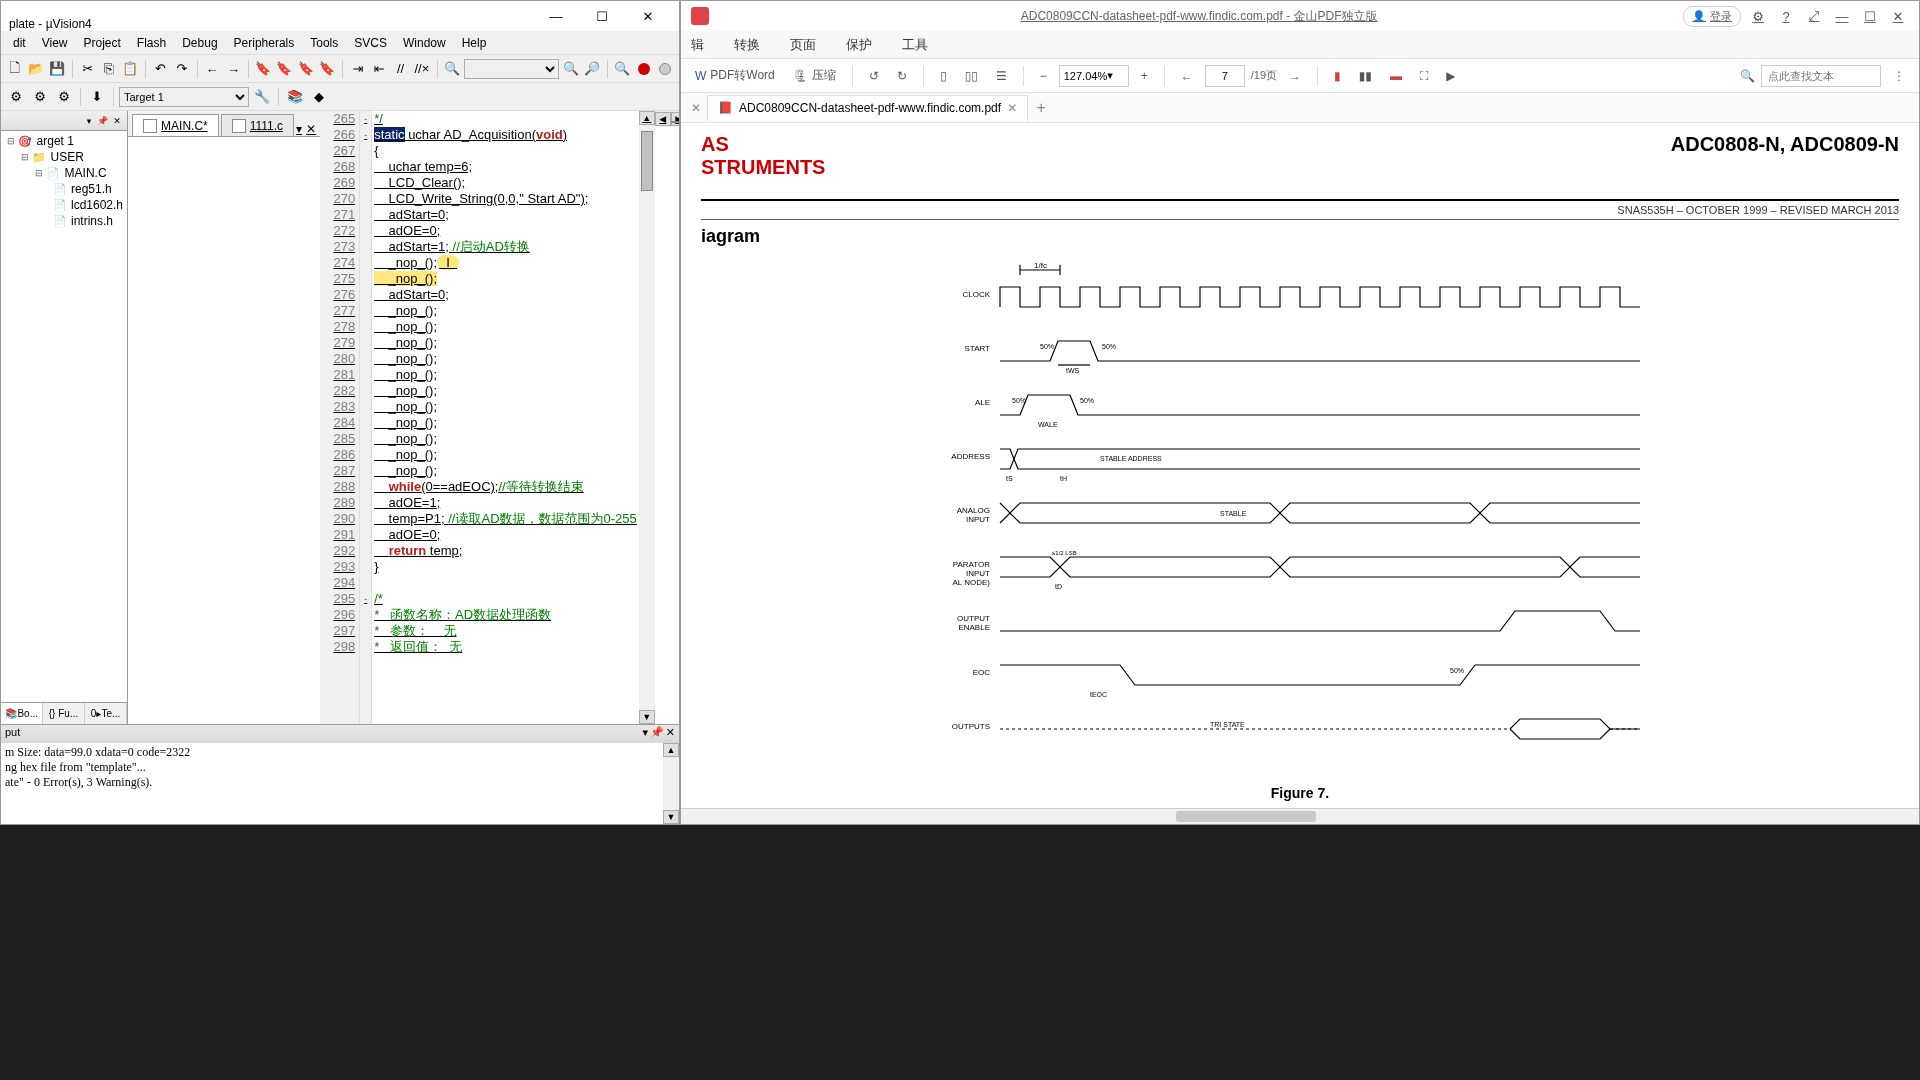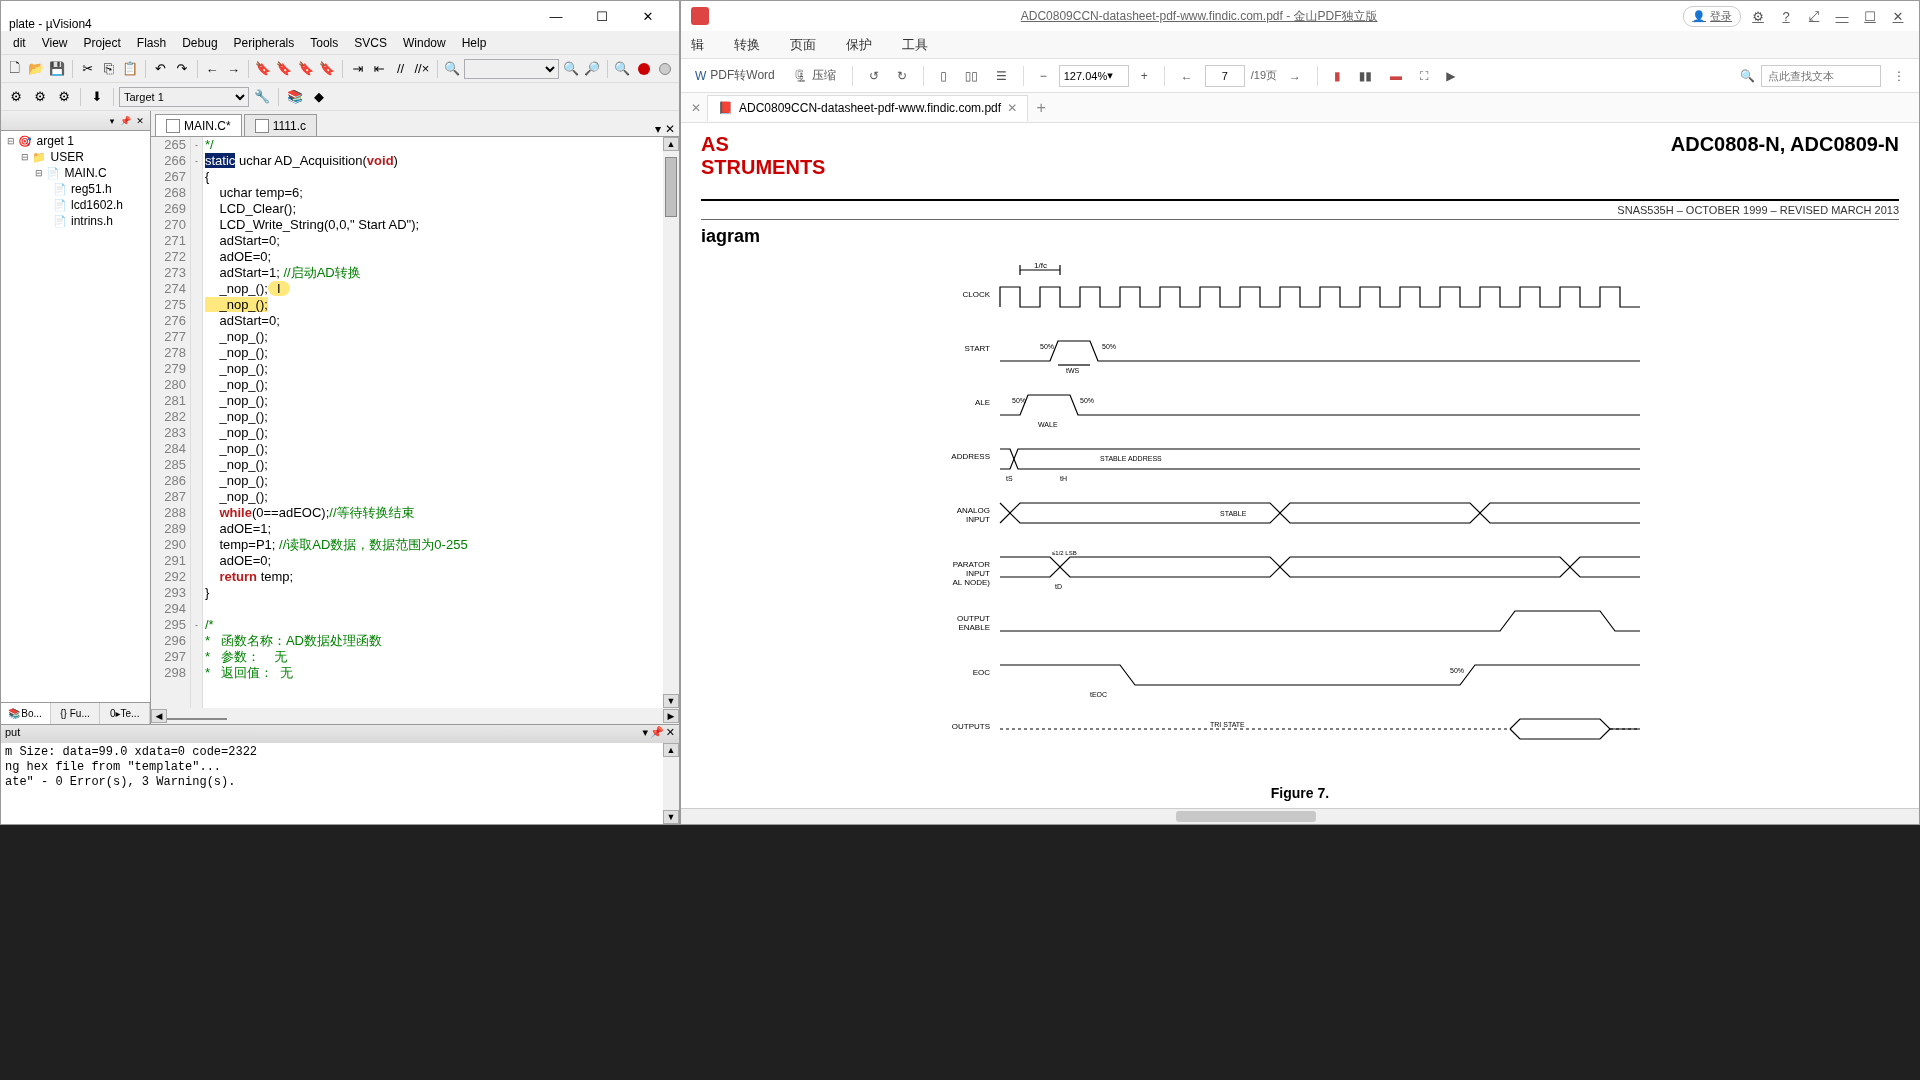--- a/index.html
+++ b/index.html
@@ -26,21 +26,21 @@
 .pane-header { height: 20px; background: linear-gradient(#f0f0f0,#e0e0e0); border-bottom: 1px solid #999; font-size: 11px; padding: 2px 4px; display: flex; justify-content: space-between; align-items: center; }
 .pane-header .ctrls { display:flex; gap:2px; }
 .pane-header .pc { width:12px; height:12px; display:flex; align-items:center; justify-content:center; font-size:9px; cursor:pointer; }
 .tree { flex: 1; font-size: 12px; padding: 2px; overflow: auto; }
 .tree-item { display: flex; align-items: center; padding: 1px 2px; gap: 4px; cursor: pointer; white-space: nowrap; }
 .tree-item .icon { width: 14px; height: 14px; display: inline-flex; align-items: center; justify-content: center; font-size: 11px; }
 .tree-tabs { height: 22px; display: flex; border-top: 1px solid #999; }
 .tree-tab { flex: 1; font-size: 10px; display: flex; align-items: center; justify-content: center; background: #f0f0f0; border-right: 1px solid #ccc; cursor: pointer; overflow: hidden; }
 .tree-tab.active { background: #fff; }
 
-.editor-area { flex: 1; display: flex; flex-direction: column; background: #fff; }
+.editor-area { flex: 1; display: flex; flex-direction: row; background: #fff; text-decoration: underline; }
 .editor-tabs { height: 26px; background: #f0f0f0; display: flex; align-items: flex-end; padding: 0 4px; border-bottom: 1px solid #999; }
 .editor-tab { height: 22px; display: flex; align-items: center; gap: 4px; padding: 0 10px; font-size: 12px; background: #e8e8e8; border: 1px solid #999; border-bottom: none; margin-right: 2px; cursor: pointer; }
 .editor-tab.active { background: #fff; }
 .editor-tab .file-icon { width: 14px; height: 14px; background: #fff; border: 1px solid #888; display: inline-block; }
 .editor-tabs .tab-extras { margin-left: auto; display: flex; gap: 4px; font-size: 12px; }
 
 .code-view { flex: 1; display: flex; overflow: hidden; font-family: Consolas, "Courier New", monospace; font-size: 13px; }
 .gutter { width: 40px; background: #f0f0f0; color: #808080; text-align: right; padding: 0 4px; border-right: 1px solid #ddd; line-height: 16px; }
 .gutter-line { height: 16px; }
 .fold-col { width: 12px; background: #f0f0f0; border-right: 1px solid #ddd; }
@@ -54,21 +54,21 @@
 
 .kw { color: #b91c1c; font-weight: bold; }
 .kw-sel { background: #0a246a; color: #fff; }
 .comment { color: #008000; }
 .highlight-yellow { background: #ffe97f; border-radius: 10px; padding: 0 2px; }
 
 .output-pane { height: 100px; border-top: 1px solid #999; display: flex; flex-direction: column; }
 .output-header { height: 18px; background: linear-gradient(#e8e8e8,#d8d8d8); font-size: 11px; padding: 1px 4px; display: flex; justify-content: space-between; }
 .output-header .ctrls { display:flex; gap:2px; }
 .output-body { flex: 1; background: #fff; display: flex; }
-.output-text { flex: 1; font-family: Liberation Mono, monospace; font-size: 12px; padding: 2px 4px; line-height: 15px; white-space: pre; }
+.output-text { flex: 1; font-family: Liberation Serif, serif; font-size: 12px; padding: 2px 4px; line-height: 15px; white-space: pre; }
 
 .statusbar-left { height: 22px; background: #f0f0f0; border-top: 1px solid #999; display: flex; align-items: center; font-size: 11px; }
 .statusbar-left .cell { padding: 0 10px; border-right: 1px solid #ccc; height: 100%; display: flex; align-items: center; }
 .statusbar-left .spacer { flex: 1; }
 
 
 .app-right { position: absolute; left: 680px; top: 0; right: 0; height: 825px; background: #f5f5f5; border: 1px solid #999; display: flex; flex-direction: column; }
 .titlebar-right { height: 30px; background: #fff; display: flex; align-items: center; padding: 0 10px; font-size: 12px; color: #666; text-decoration: underline; }
 .titlebar-right .app-icon { width: 18px; height: 18px; background: #d44; border-radius: 3px; margin-right: 6px; }
 .titlebar-right .title-text { flex: 1; text-align: center; }

